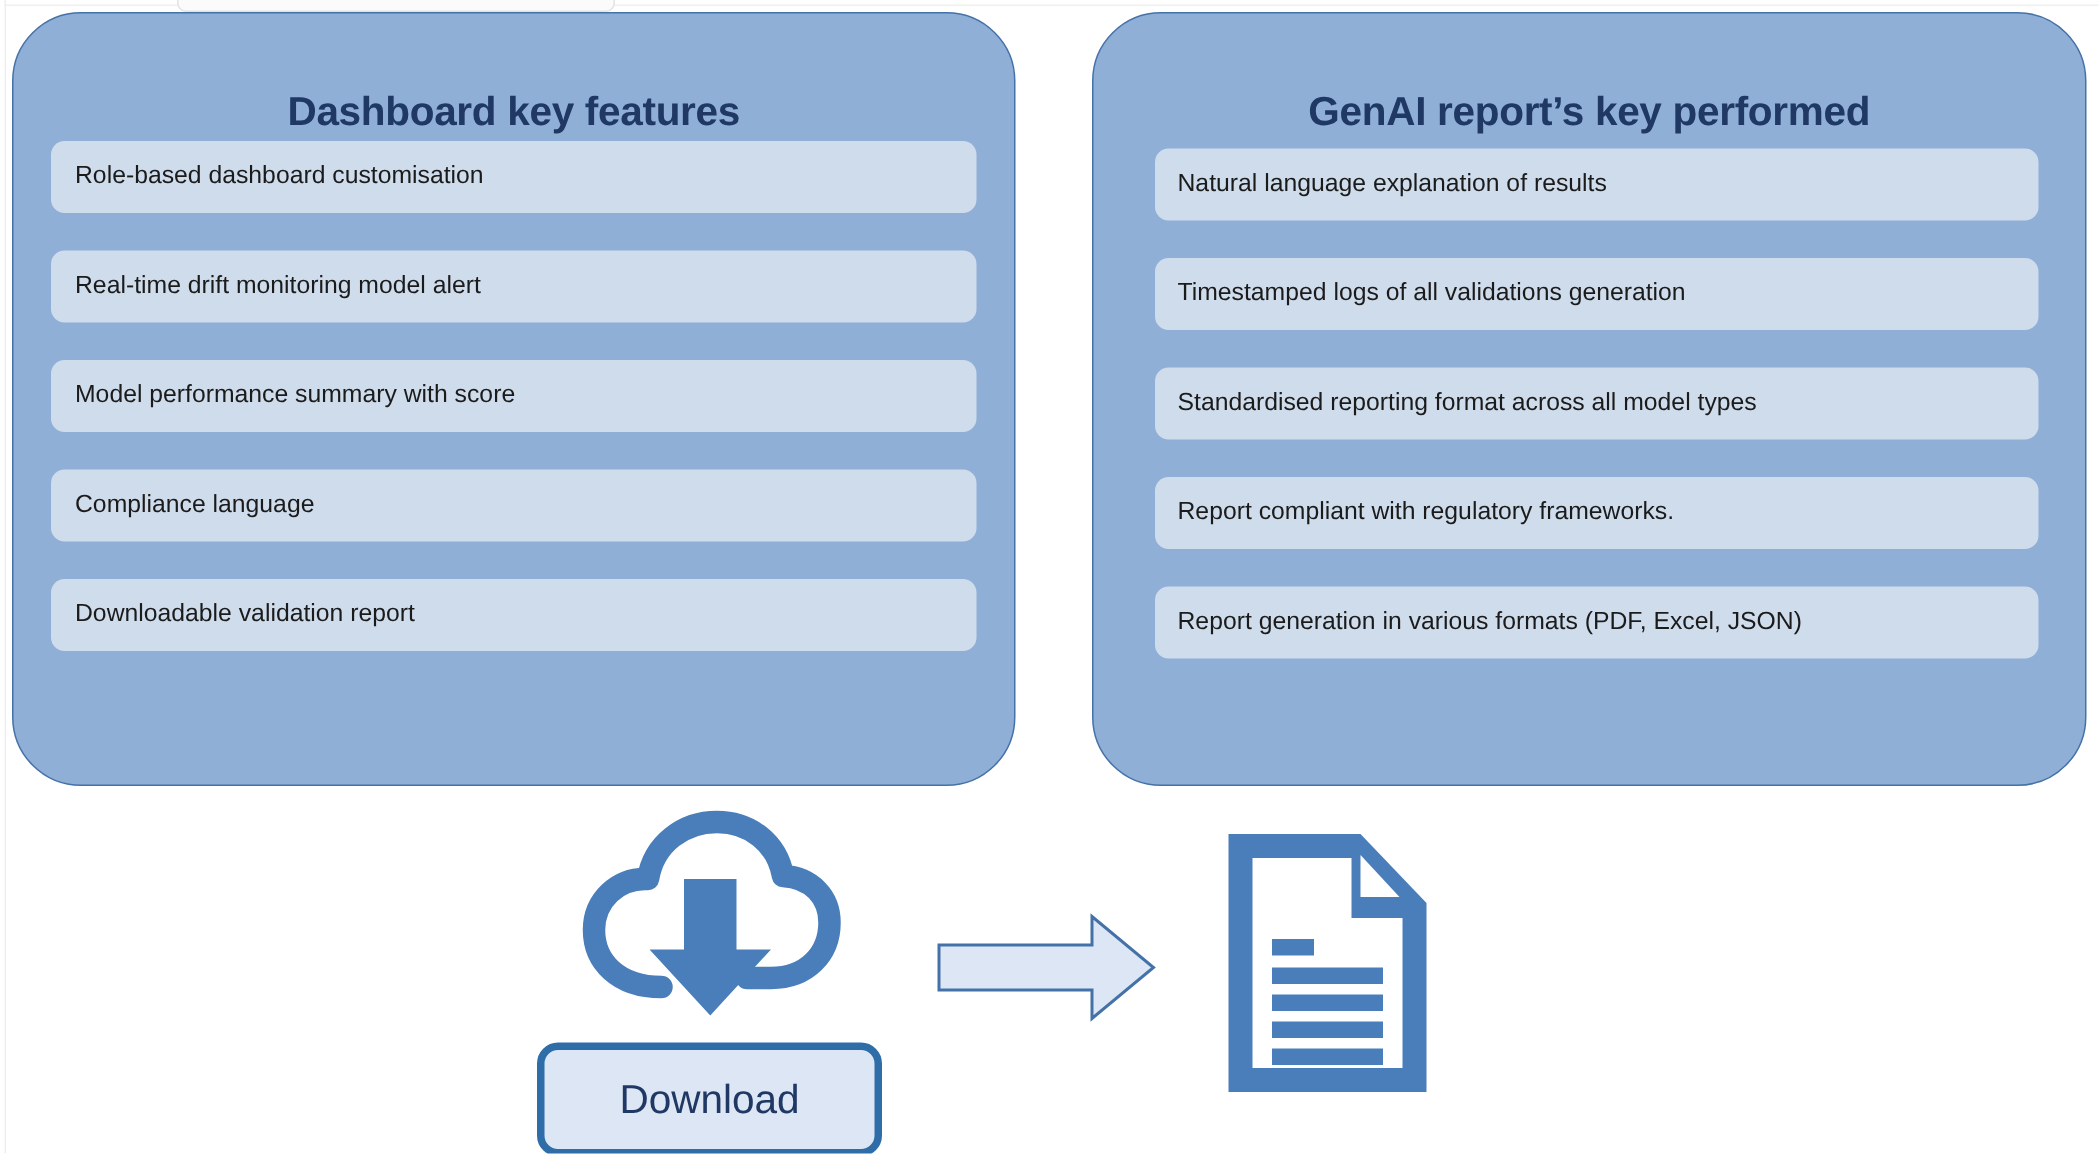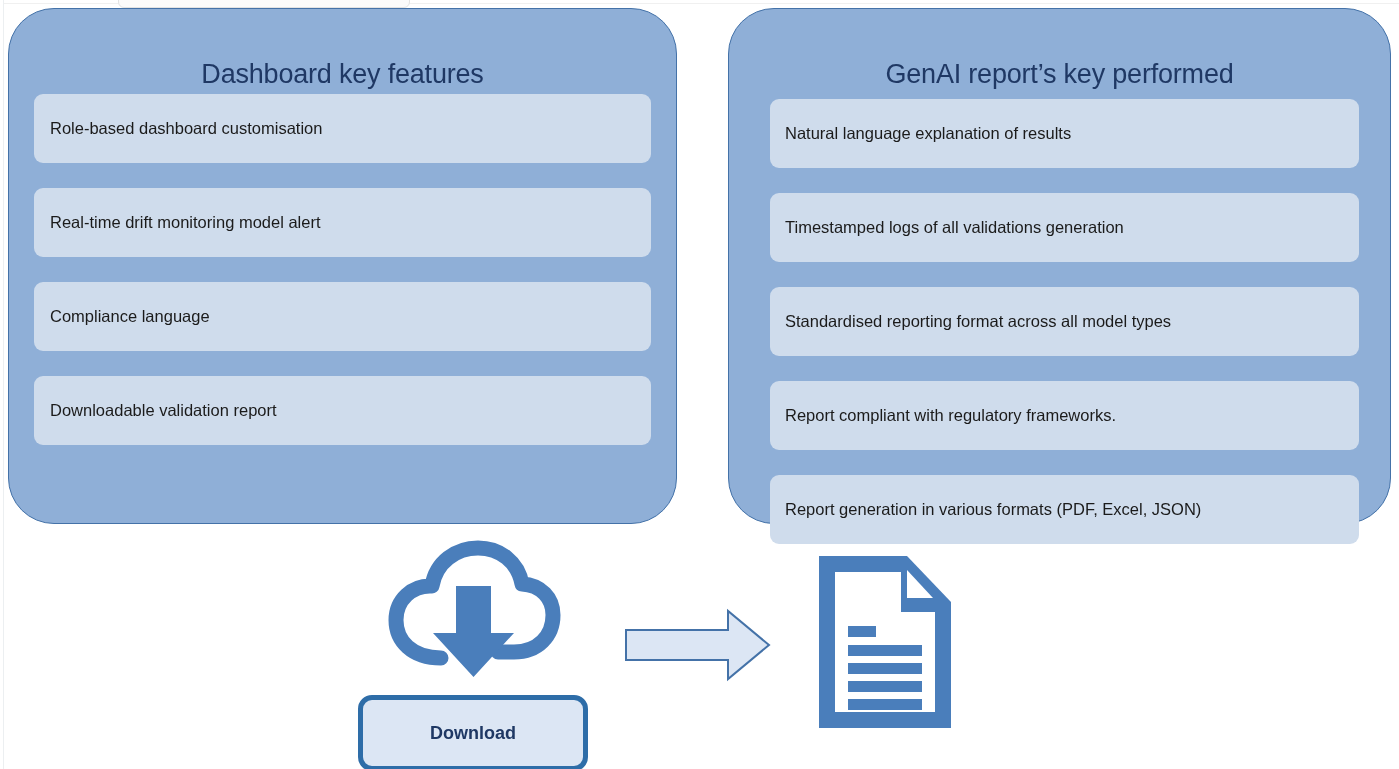--- a/index.html
+++ b/index.html
@@ -57,37 +57,37 @@
   #panel-dashboard { left: 8px;  width: 669px; }
   #panel-genai     { left: 728px; width: 663px; }
 
   .panel-title {
     position: absolute;
     left: 0;
     right: 0;
     top: 28px;
     text-align: center;
     font-size: 27px;
-    font-weight: normal;
+    font-weight: bold;
     color: #1F3864;
     letter-spacing: -0.2px;
   }
 
   .chips {
     position: absolute;
     left: 0;
     right: 0;
   }
   #panel-dashboard .chips { top: 85px; padding: 0 25px 0 25px; }
   #panel-genai .chips     { top: 90px; padding: 0 31px 0 41px; }
 
   .chip {
     background: #CFDCEC;
     border-radius: 9px;
-    height: 69px;
+    height: 48px;
     margin-bottom: 25px;
     display: flex;
     align-items: center;
     box-sizing: border-box;
   }
   #panel-dashboard .chip { padding-left: 16px; }
   #panel-genai .chip     { padding-left: 15px; }
 
   .chip-label {
     font-size: 16.5px;
@@ -126,22 +126,22 @@
     height: 76px;
     background: #DCE6F4;
     border: 5px solid #2E6DA8;
     border-radius: 14px;
     box-sizing: border-box;
     display: flex;
     align-items: center;
     justify-content: center;
   }
   .download-label {
-    font-size: 18px;
-    font-weight: bold;
+    font-size: 27px;
+    font-weight: normal;
     color: #1F3864;
   }
 
   .arrow-svg {
     position: absolute;
     left: 624px;
     top: 84px;
     width: 148px;
     height: 74px;
   }
@@ -162,20 +162,23 @@
 <div class="top-artifact"></div>
 
 <section class="panel" id="panel-dashboard">
   <h2 class="panel-title">Dashboard key features</h2>
   <div class="chips">
     <div class="chip">
       <span class="chip-label">Role-based dashboard customisation</span>
     </div>
     <div class="chip">
       <span class="chip-label">Real-time drift monitoring model alert</span>
+    </div>
+    <div class="chip">
+      <span class="chip-label">Model performance summary with score</span>
     </div>
     <div class="chip">
       <span class="chip-label">Compliance language</span>
     </div>
     <div class="chip">
       <span class="chip-label">Downloadable validation report</span>
     </div>
   </div>
 </section>
 

